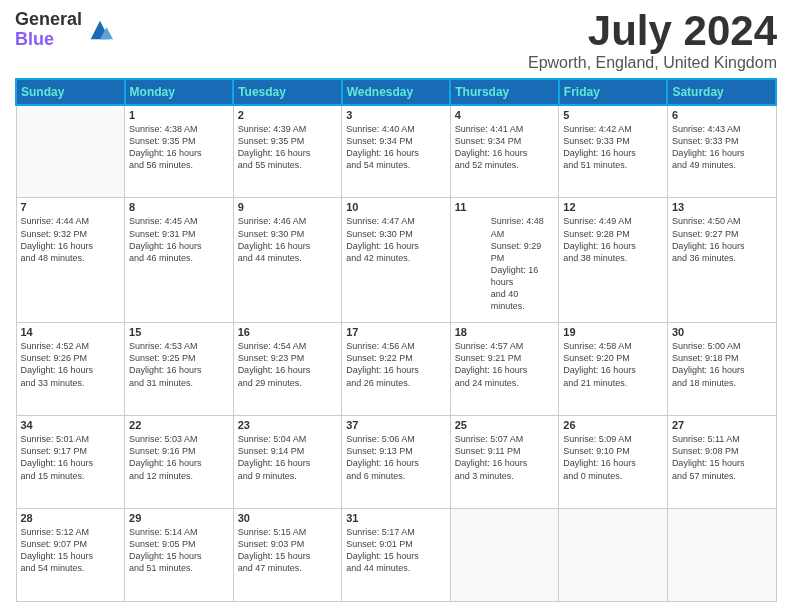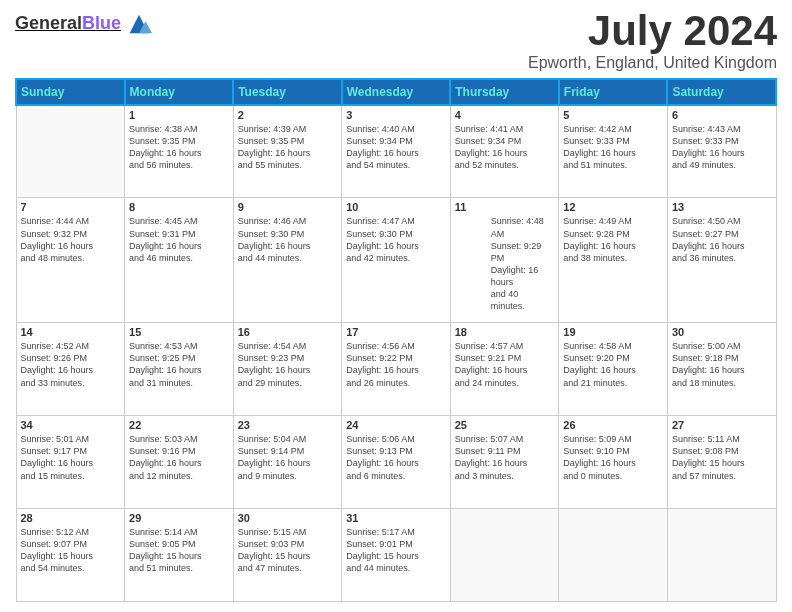--- a/index.html
+++ b/index.html
@@ -22,23 +22,22 @@
       justify-content: space-between;
       align-items: flex-start;
       margin-bottom: 6px;
     }
     .logo {
       display: flex;
       align-items: center;
     }
     .logo-text {
       display: flex;
-      flex-direction: row;
+      flex-direction: column;
       line-height: 1.1;
-      text-decoration: underline;
     }
     .logo-general {
       font-size: 18px;
       font-weight: bold;
       color: #333;
     }
     .logo-blue {
       font-size: 18px;
       font-weight: bold;
       color: #8b5cf6;
@@ -299,21 +298,21 @@
 and 12 minutes.</div>
           </td>
           <td>
             <span class="day-number">23</span>
             <div class="day-info" style="white-space: pre-line;">Sunrise: 5:04 AM
 Sunset: 9:14 PM
 Daylight: 16 hours
 and 9 minutes.</div>
           </td>
           <td>
-            <span class="day-number">24</span>
+            <span class="day-number">37</span>
             <div class="day-info" style="white-space: pre-line;">Sunrise: 5:06 AM
 Sunset: 9:13 PM
 Daylight: 16 hours
 and 6 minutes.</div>
           </td>
           <td>
             <span class="day-number">25</span>
             <div class="day-info" style="white-space: pre-line;">Sunrise: 5:07 AM
 Sunset: 9:11 PM
 Daylight: 16 hours

